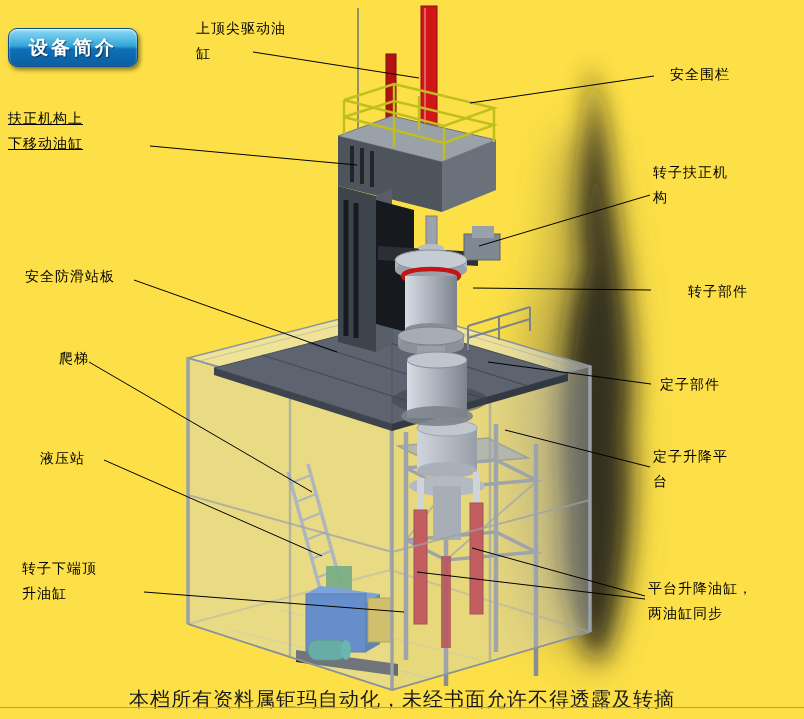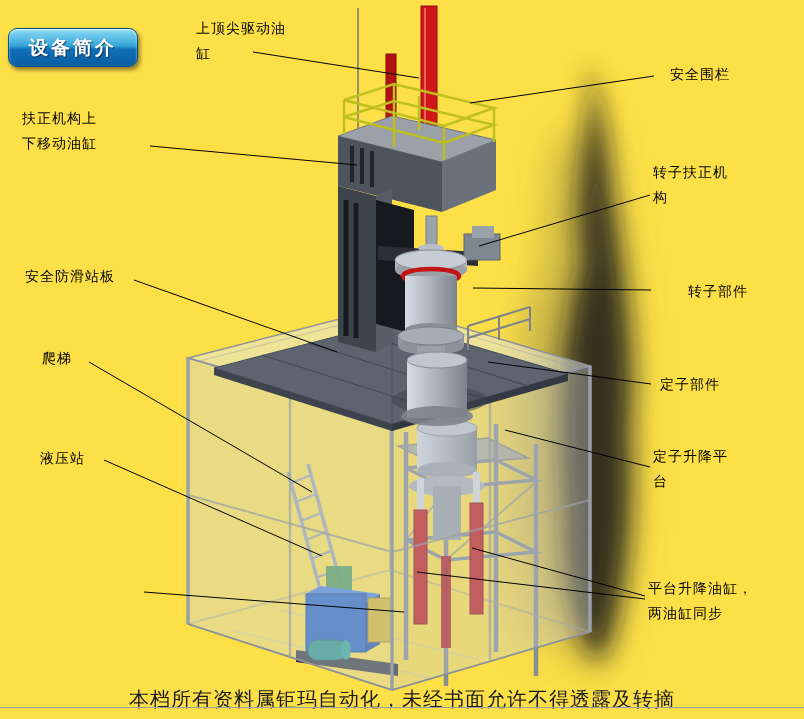--- a/index.html
+++ b/index.html
@@ -232,30 +232,32 @@
         <line x1="144" y1="592" x2="404" y2="612"></line>
         <line x1="645" y1="596" x2="472" y2="548"></line>
         <line x1="645" y1="599" x2="417" y2="572"></line>
       </g>
   </svg>
 
   <div id="labels-layer" class="layer">
       <div class="label" style="left: 196px; top: 16px; width: 150px;">上顶尖驱动油
 缸</div>
       <div class="label" style="left: 657px; top: 62px; margin-left: 13px;">安全围栏</div>
-      <div class="label" style="left: 22px; top: 106px; width: 140px;">扶正机构上
+      <div class="label" style="left: 8px; top: 106px; width: 140px; text-decoration: underline;">扶正机构上
 下移动油缸</div>
       <div class="label" style="left: 653px; top: 160px; width: 130px;">转子扶正机
 构</div>
       <div class="label" style="left: 25px; top: 264px;">安全防滑站板</div>
       <div class="label" style="left: 655px; top: 279px; margin-left: 33px;">转子部件</div>
-      <div class="label" style="left: 42px; top: 346px;">爬梯</div>
+      <div class="label" style="left: 59px; top: 346px;">爬梯</div>
       <div class="label" style="left: 660px; top: 372px;">定子部件</div>
       <div class="label" style="left: 40px; top: 446px;">液压站</div>
       <div class="label" style="left: 653px; top: 444px; width: 130px;">定子升降平
 台</div>
+      <div class="label" style="left: 22px; top: 556px; width: 135px;">转子下端顶
+升油缸</div>
       <div class="label" style="left: 648px; top: 576px; width: 150px;">平台升降油缸，
 两油缸同步</div>
     </div>
 
   <div class="watermark">本档所有资料属钜玛自动化，未经书面允许不得透露及转摘</div>
   <div class="bottom-rule"></div>
 </div>
 
 </body></html>

